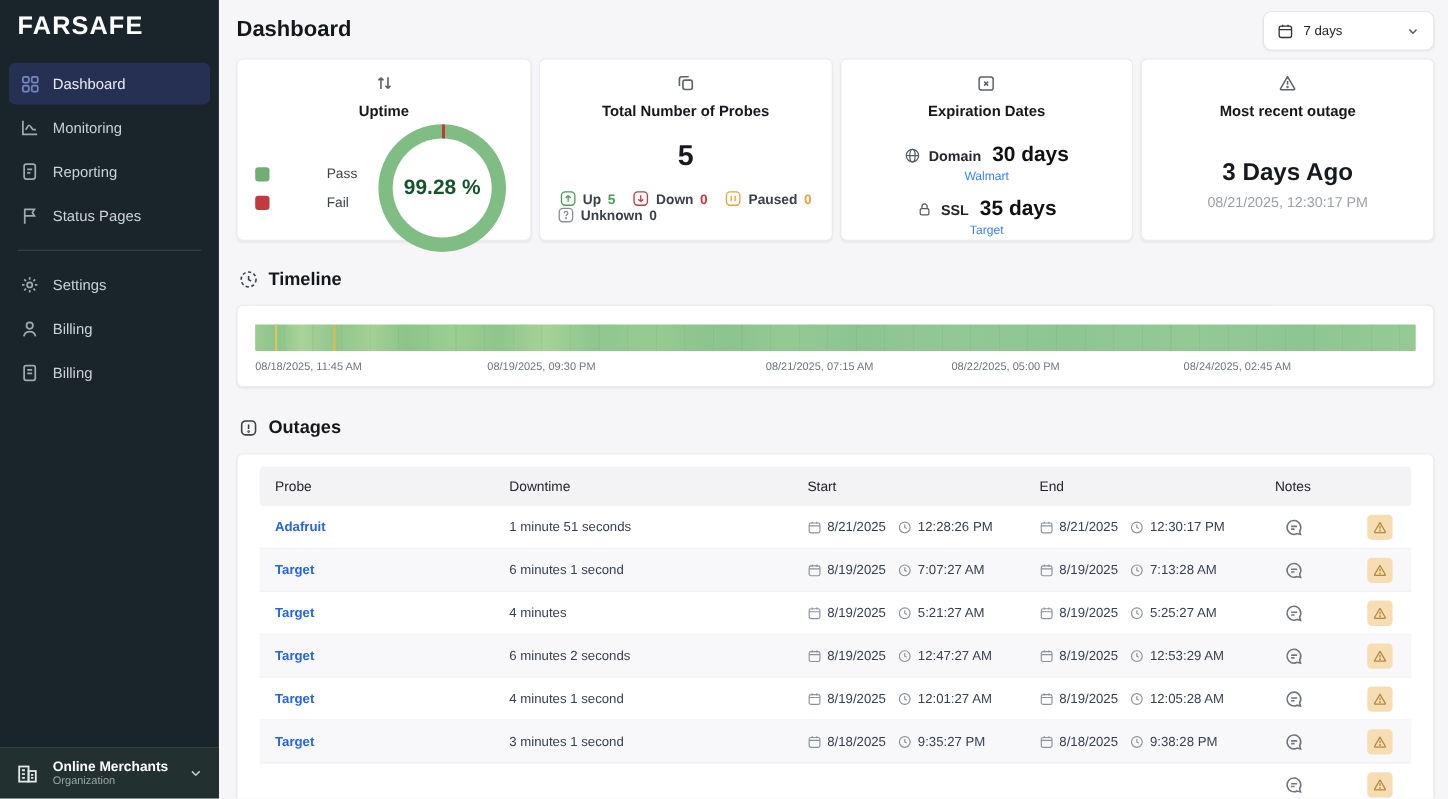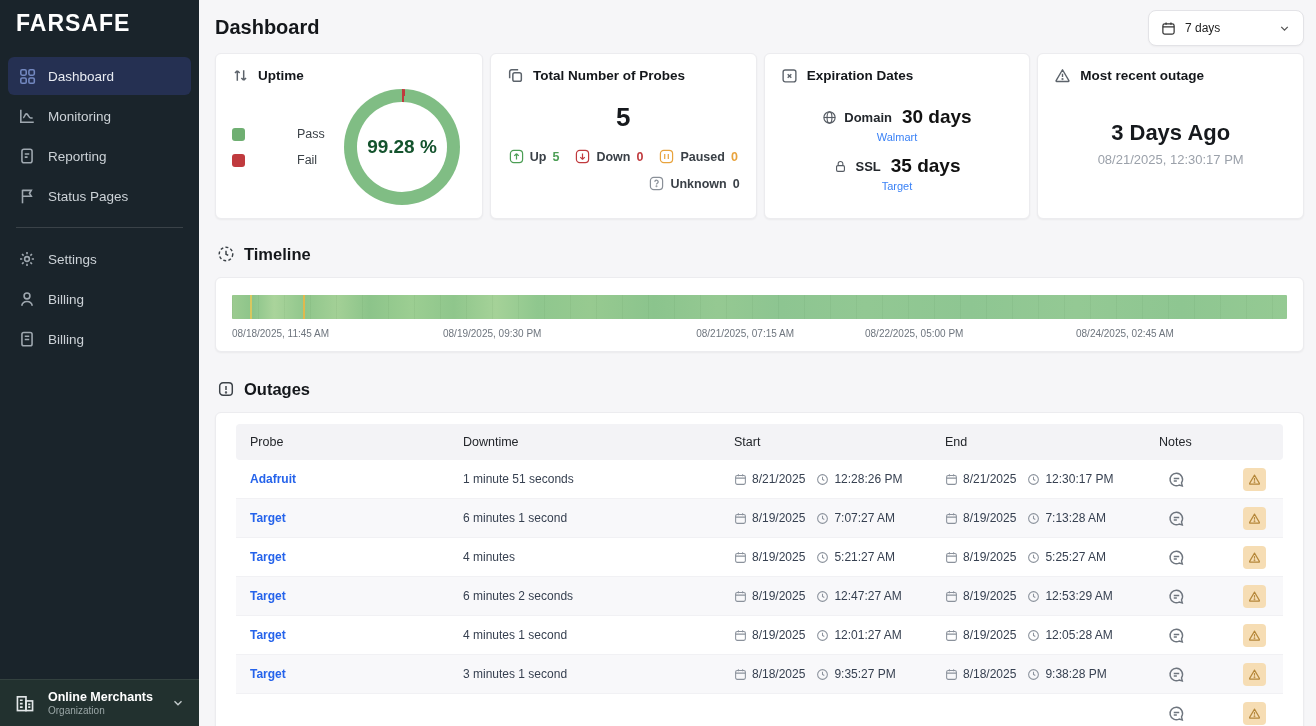--- a/index.html
+++ b/index.html
@@ -29,41 +29,41 @@
   .page-title { font-size:20px; font-weight:800; color:#14171b; }
   .range-select { position:absolute; top:10px; right:12px; width:156px; height:36px; background:#fff;
                   border:1px solid #e3e3e7; border-radius:8px; display:flex; align-items:center; gap:9px;
                   padding:0 12px; font-size:12px; color:#222; cursor:pointer; box-shadow:0 1px 2px rgba(0,0,0,0.04); }
   .range-select .chev { margin-left:auto; color:#555; width:13px; height:13px; }
 
   
   .cards { display:grid; grid-template-columns:repeat(4,1fr); gap:7px; margin-top:14px; }
   .card { background:#fff; border:1px solid #ececef; border-radius:6px; box-shadow:0 1px 2px rgba(0,0,0,0.05);
           height:166px; padding:13px 16px; position:relative; }
-  .card-head { display:flex; align-items:center; gap:9px; }
+  .card-head { display:flex; align-items:center; gap:9px;flex-direction:column; }
   .card-head .cicon { color:#5c636b; width:17px; height:17px; }
   .card-title { font-size:13.5px; font-weight:700; color:#14171b; }
 
   
   .uptime-body { display:flex; align-items:center; height:118px; margin-top:4px; }
   .legend { display:flex; flex-direction:column; gap:12px; width:112px; }
   .legend-row { display:flex; align-items:center; font-size:12.5px; color:#3c4248;gap:44px; }
   .legend-swatch { width:13px; height:13px; border-radius:3px; margin-right:8px; flex-shrink:0; }
   .legend-value { margin-left:auto; font-weight:700; color:#1c2023; }
   .donut-wrap { margin-left:auto; margin-right:6px; }
   .donut { width:116px; height:116px; border-radius:50%;
            background:conic-gradient(#c03a3e 0deg 2.8deg, #80bd84 2.8deg 360deg);
            display:flex; align-items:center; justify-content:center; }
   .donut-hole { width:90px; height:90px; border-radius:50%; background:#fff; display:flex; align-items:center; justify-content:center; }
   .donut-label { font-size:19px; font-weight:700; color:#14532d; }
 
   
   .probes-total { text-align:center; font-size:26px; font-weight:800; margin-top:18px; }
   .probes-badges { display:flex; justify-content:center; gap:16px; margin-top:16px; }
-  .probes-badges2 { display:flex; justify-content:flex-end; margin-top:12px; }
+  .probes-badges2 { display:flex; justify-content:flex-start; margin-top:0; }
   .badge { display:flex; align-items:center; gap:6px; font-size:12.5px; font-weight:600; color:#3a4047; }
   .badge .bicon { width:15px; height:15px; }
   .badge-val { font-weight:800; }
 
   
   .exp-body { display:flex; flex-direction:column; align-items:center; margin-top:10px; }
   .exp-row { display:flex; align-items:center; gap:7px;text-align:center; }
   .exp-icon { color:#555b63; width:15px; height:15px; }
   .exp-label { font-size:13px; font-weight:700; color:#23272c; }
   .exp-value { font-size:19px; font-weight:800; color:#111; margin-left:3px; }

